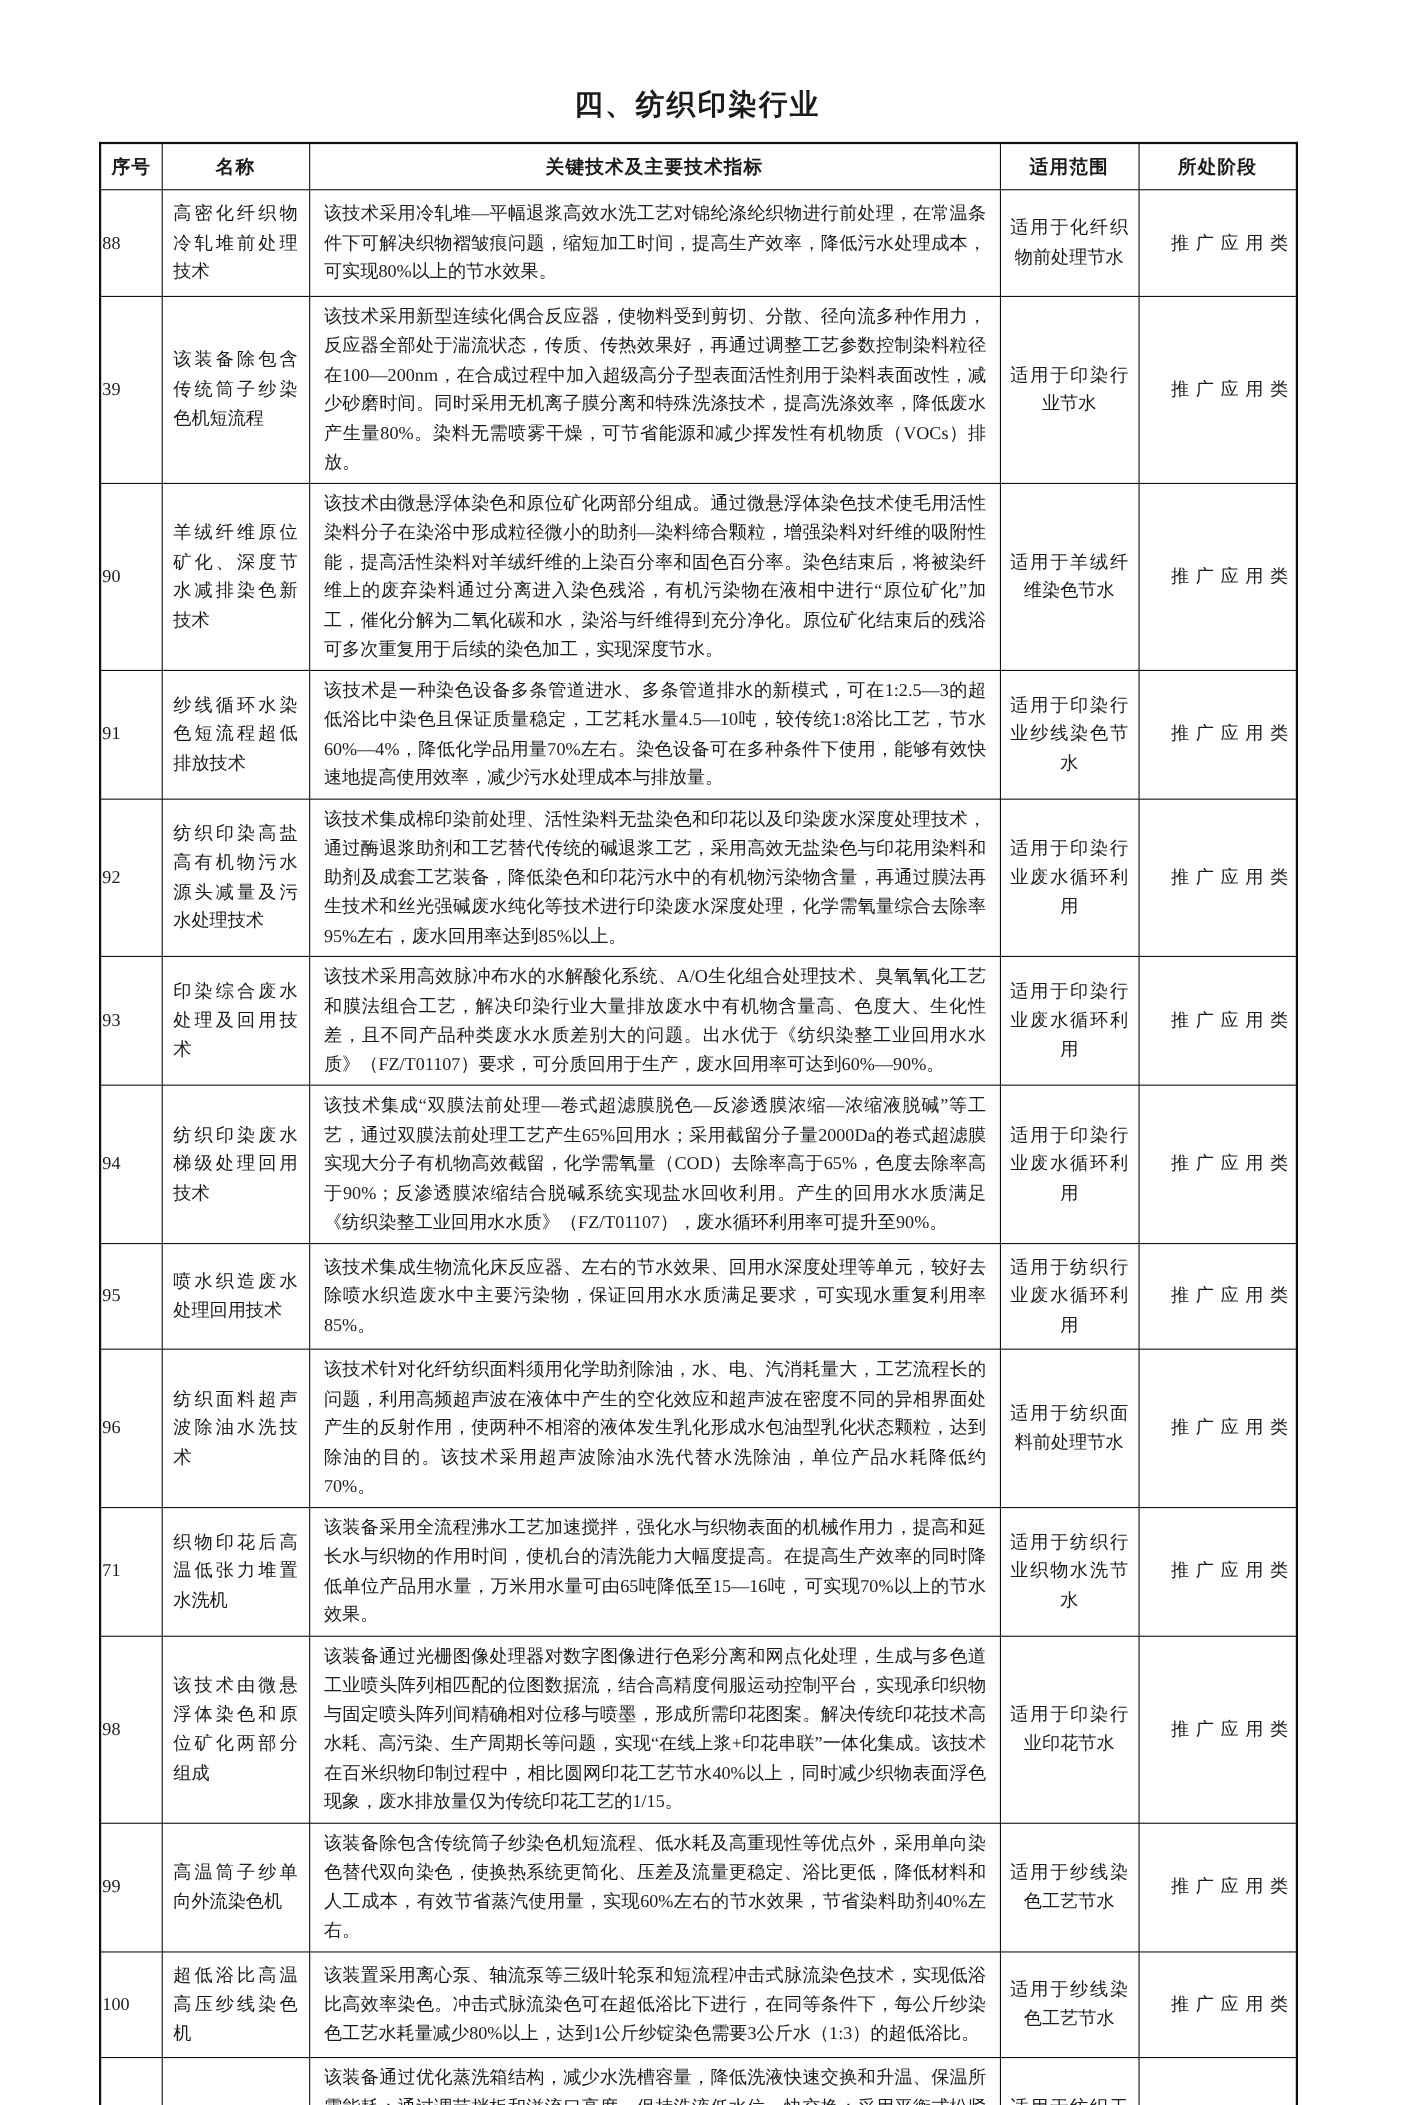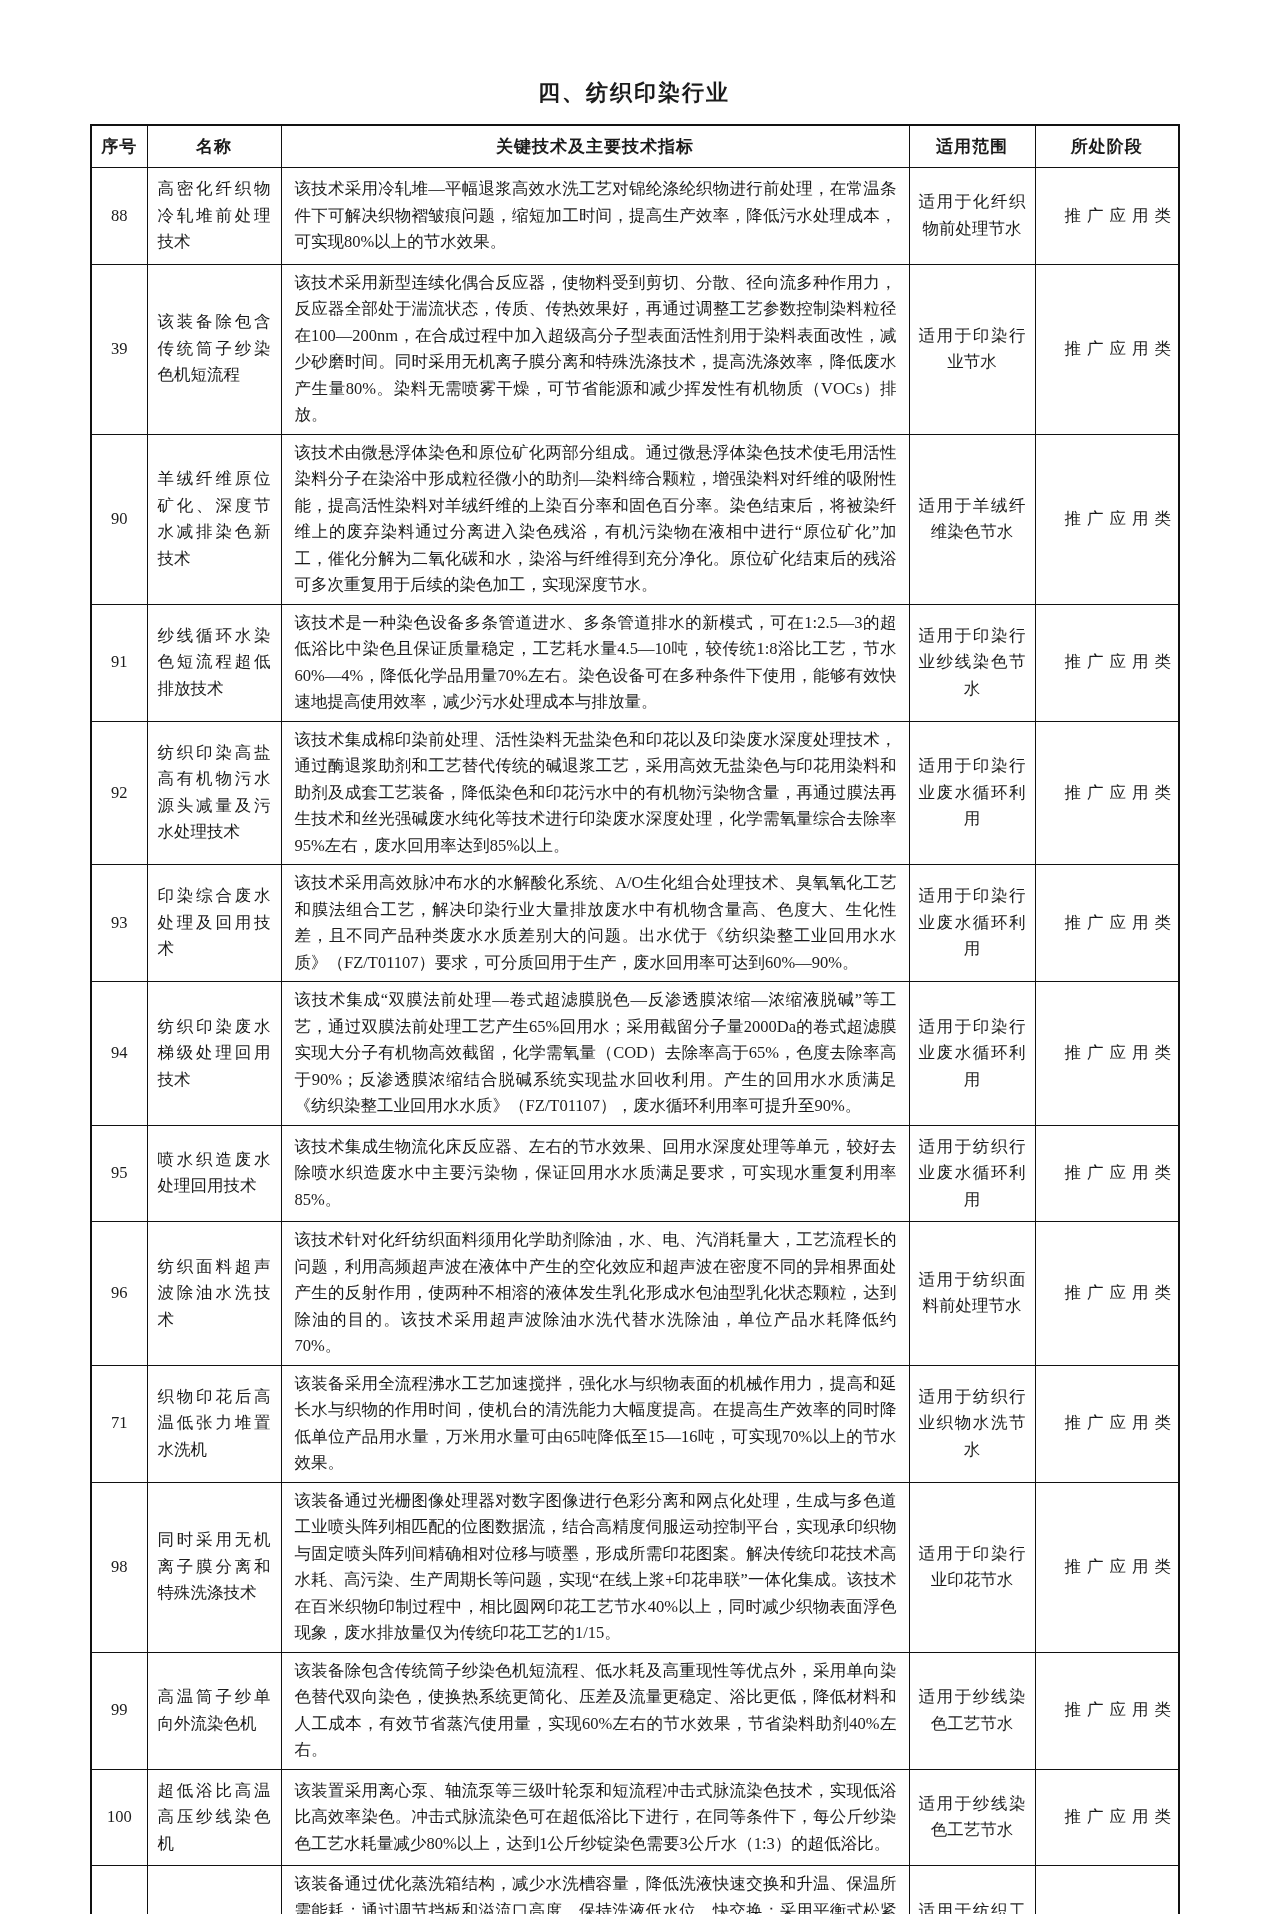--- a/index.html
+++ b/index.html
@@ -9,21 +9,21 @@
     font-family: "Liberation Serif", "DejaVu Serif", serif;
     color: #1b1b1b;
     -webkit-font-smoothing: antialiased;
   }
   .page { padding: 78px 0 40px 90px; }
   .doc-title {
     width: 1088px;
     text-align: center;
     font-family: "Liberation Sans", "DejaVu Sans", sans-serif;
     font-weight: bold;
-    font-size: 22px;
+    font-size: 26px;
     letter-spacing: 2px;
     margin: 0 0 16px 0;
   }
   table.tech-table {
     border-collapse: collapse;
     width: 1088px;
     table-layout: fixed;
     border: 2px solid #111;
   }
   .tech-table th, .tech-table td {
@@ -37,21 +37,21 @@
     font-size: 17px;
     padding: 9px 2px;
     letter-spacing: 1px;
   }
   .tech-table td { font-size: 16.5px; line-height: 26.5px; }
   col.c-no    { width: 56px; }
   col.c-name  { width: 134px; }
   col.c-tech  { width: 628px; }
   col.c-scope { width: 126px; }
   col.c-stage { width: 144px; }
-  td.no    { text-align: center; font-family: "Liberation Serif", serif; }
+  td.no    { font-family: "Liberation Serif", serif; }
   td.name  {
     padding: 8px 10px;
     text-align: justify;
     text-justify: inter-ideograph;
   }
   td.tech  {
     padding: 5px 12px 5px 13px;
     text-align: justify;
     text-justify: inter-ideograph;
   }
@@ -152,21 +152,21 @@
   </tr>
         <tr>
     <td class="no">71</td>
     <td class="name">织物印花后高温低张力堆置水洗机</td>
     <td class="tech">该装备采用全流程沸水工艺加速搅拌，强化水与织物表面的机械作用力，提高和延长水与织物的作用时间，使机台的清洗能力大幅度提高。在提高生产效率的同时降低单位产品用水量，万米用水量可由65吨降低至15—16吨，可实现70%以上的节水效果。</td>
     <td class="scope">适用于纺织行业织物水洗节水</td>
     <td class="stage">推广应用类</td>
   </tr>
         <tr>
     <td class="no">98</td>
-    <td class="name">同时采用无机离子膜分离和特殊洗涤技术</td>
+    <td class="name">该技术由微悬浮体染色和原位矿化两部分组成</td>
     <td class="tech">该装备通过光栅图像处理器对数字图像进行色彩分离和网点化处理，生成与多色道工业喷头阵列相匹配的位图数据流，结合高精度伺服运动控制平台，实现承印织物与固定喷头阵列间精确相对位移与喷墨，形成所需印花图案。解决传统印花技术高水耗、高污染、生产周期长等问题，实现“在线上浆+印花串联”一体化集成。该技术在百米织物印制过程中，相比圆网印花工艺节水40%以上，同时减少织物表面浮色现象，废水排放量仅为传统印花工艺的1/15。</td>
     <td class="scope">适用于印染行业印花节水</td>
     <td class="stage">推广应用类</td>
   </tr>
         <tr>
     <td class="no">99</td>
     <td class="name">高温筒子纱单向外流染色机</td>
     <td class="tech">该装备除包含传统筒子纱染色机短流程、低水耗及高重现性等优点外，采用单向染色替代双向染色，使换热系统更简化、压差及流量更稳定、浴比更低，降低材料和人工成本，有效节省蒸汽使用量，实现60%左右的节水效果，节省染料助剂40%左右。</td>
     <td class="scope">适用于纱线染色工艺节水</td>
     <td class="stage">推广应用类</td>

